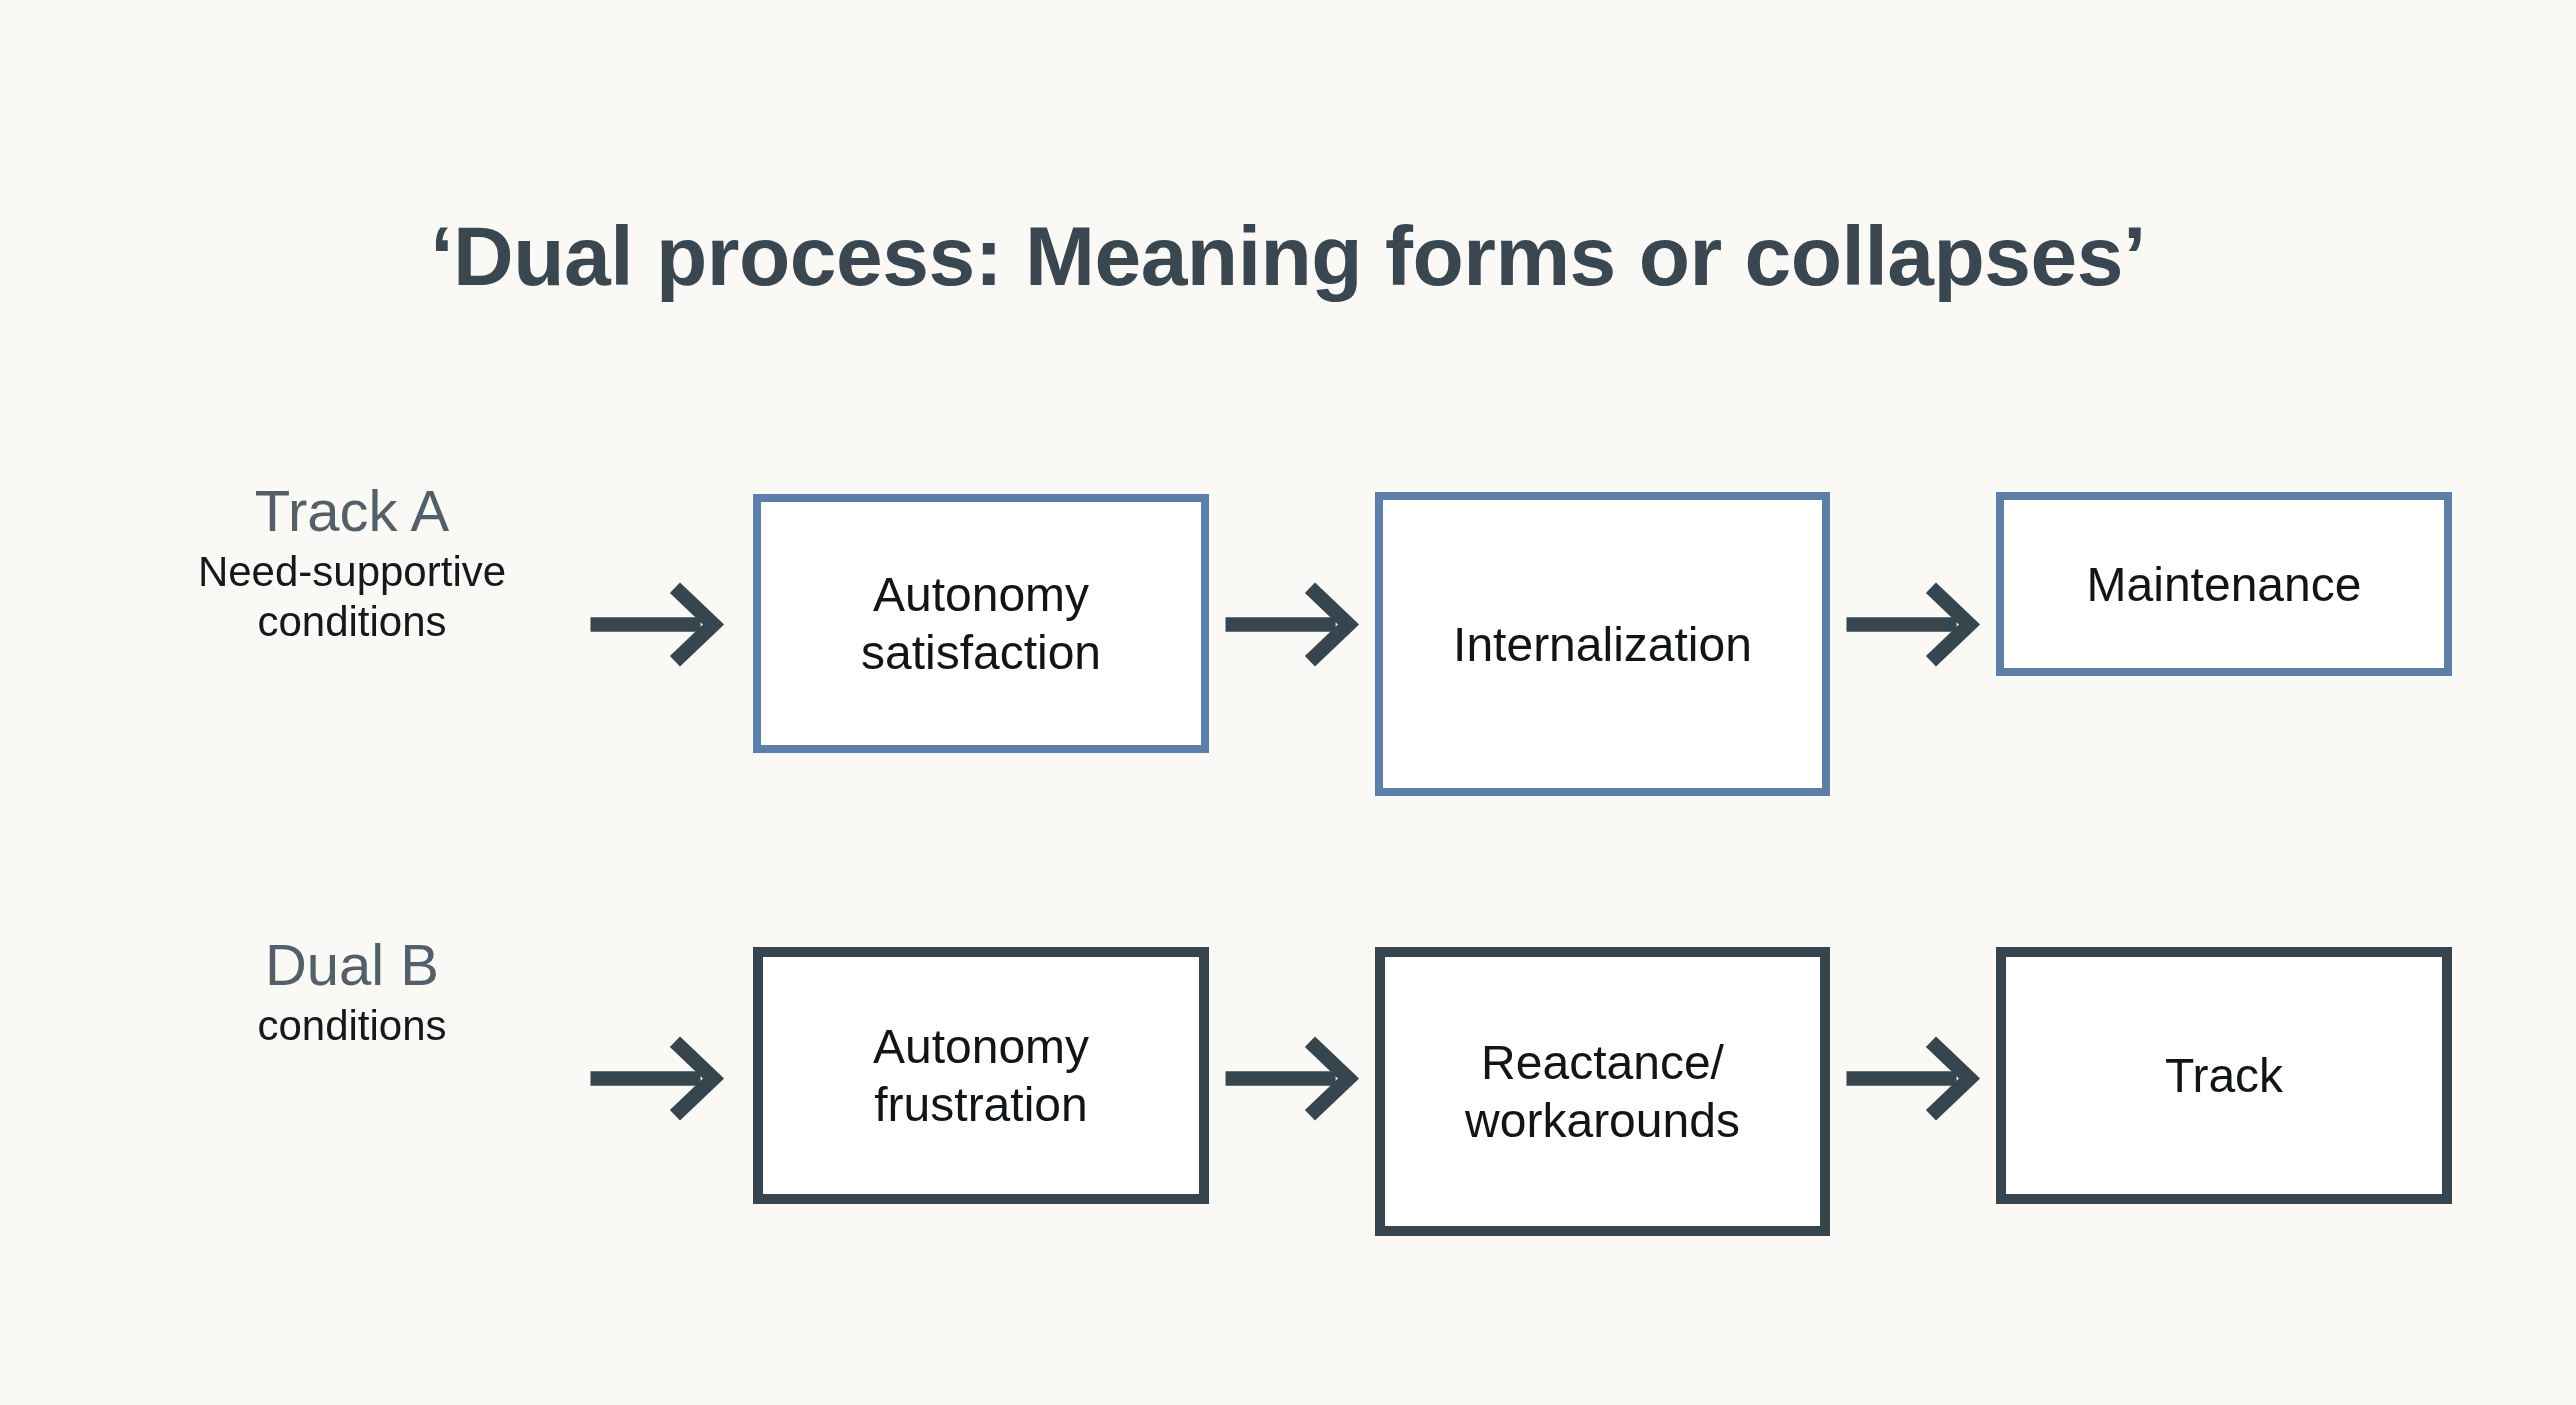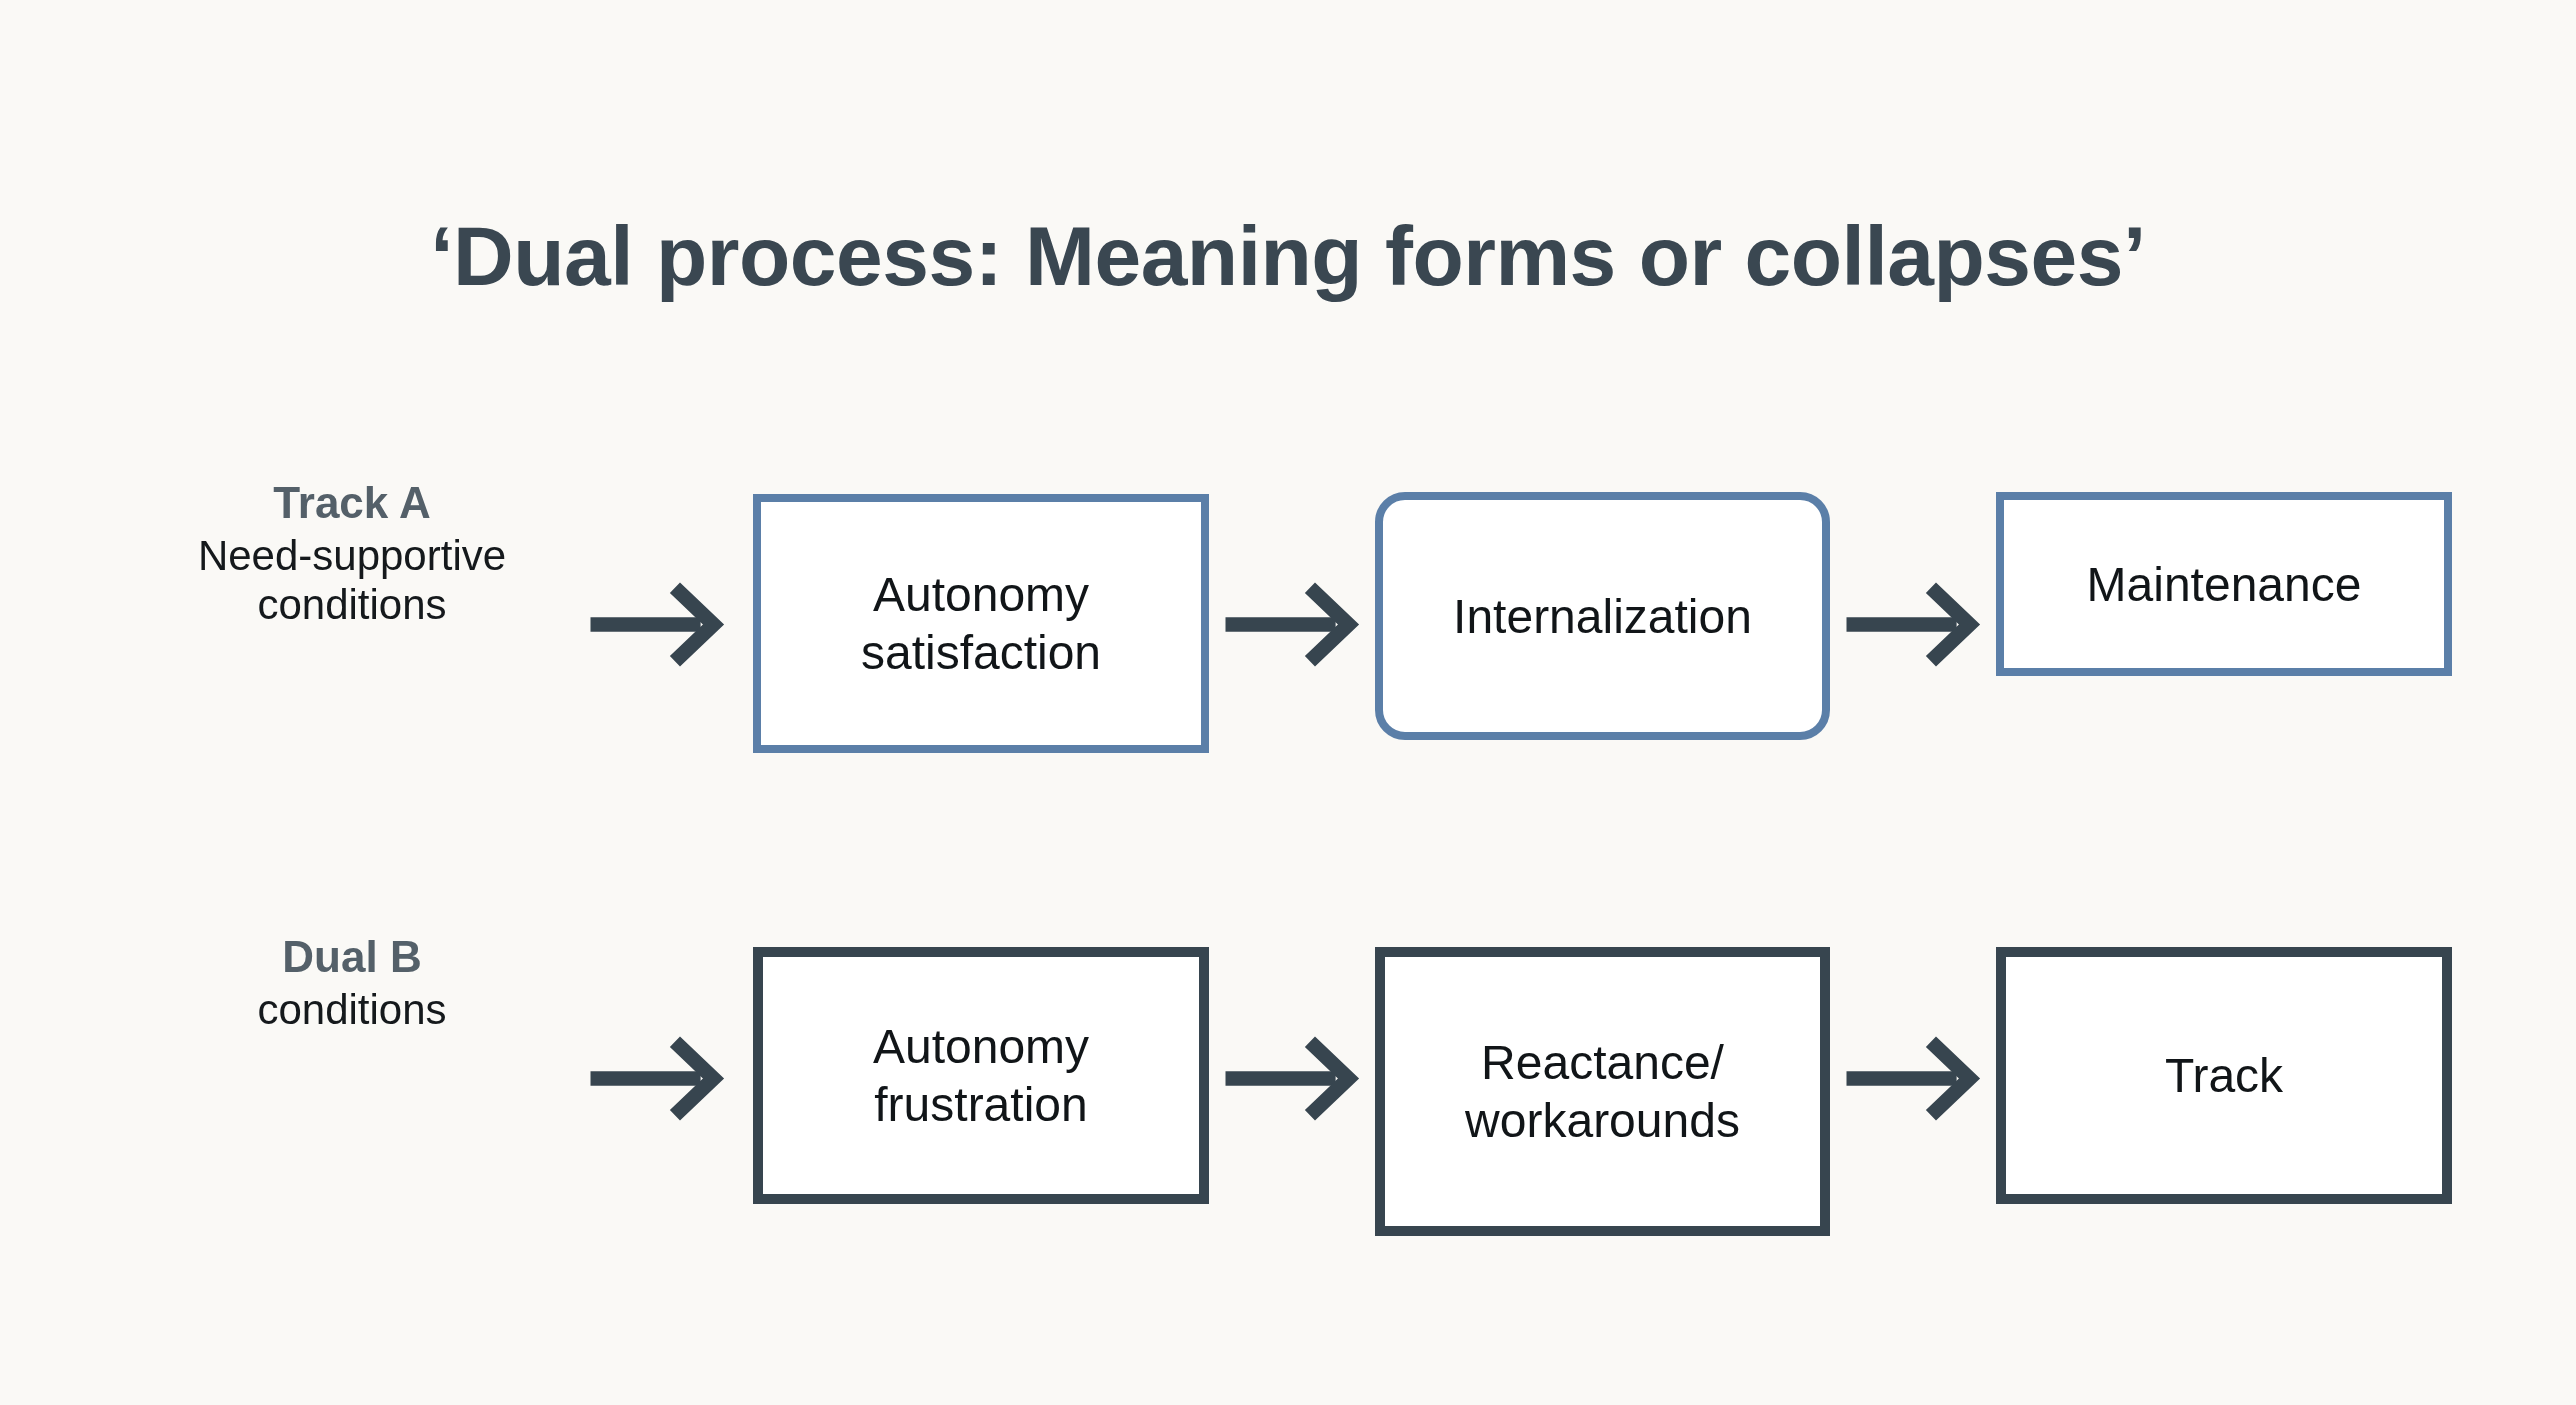--- a/index.html
+++ b/index.html
@@ -51,23 +51,23 @@
   .track-label {
     position: absolute;
     left: 73px;
     top: -9.1px;
     width: 558px;
     text-align: center;
     line-height: 1.18;
   }
   .track-name {
     display: block;
-    font-size: 44px;
+    font-size: 58px;
     color: #546069;
-    font-weight: 700;
+    font-weight: 400;
     margin-bottom: 1.8px;
   }
   .track-cond {
     display: block;
     font-size: 42px;
     color: #15191c;
     font-weight: 400;
   }
 
   
@@ -82,21 +82,21 @@
     font-size: 48px;
     color: #111518;
     line-height: 1.2;
     padding: 3.7px 16.5px;
   }
   .node-a { border: 8.2px solid #5b7fa8; }
   .node-b { border: 10px solid #37454f; }
 
   
   #node-a1 { left: 753px;  top: 8.2px;  width: 456px; height: 259px; }
-  #node-a2 { left: 1375px; top: 6.4px;  width: 455px; height: 248px; border-radius: 30px; }
+  #node-a2 { left: 1375px; top: 6.4px;  width: 455px; height: 304px; }
   #node-a3 { left: 1996px; top: 6.4px;  width: 456px; height: 184px; }
 
   
   #node-b1 { left: 753px;  top: 7.3px;  width: 456px; height: 257px; }
   #node-b2 { left: 1375px; top: 7.3px;  width: 455px; height: 289px; }
   #node-b3 { left: 1996px; top: 7.3px;  width: 456px; height: 257px; }
 
   
   .arrow {
     position: absolute;

